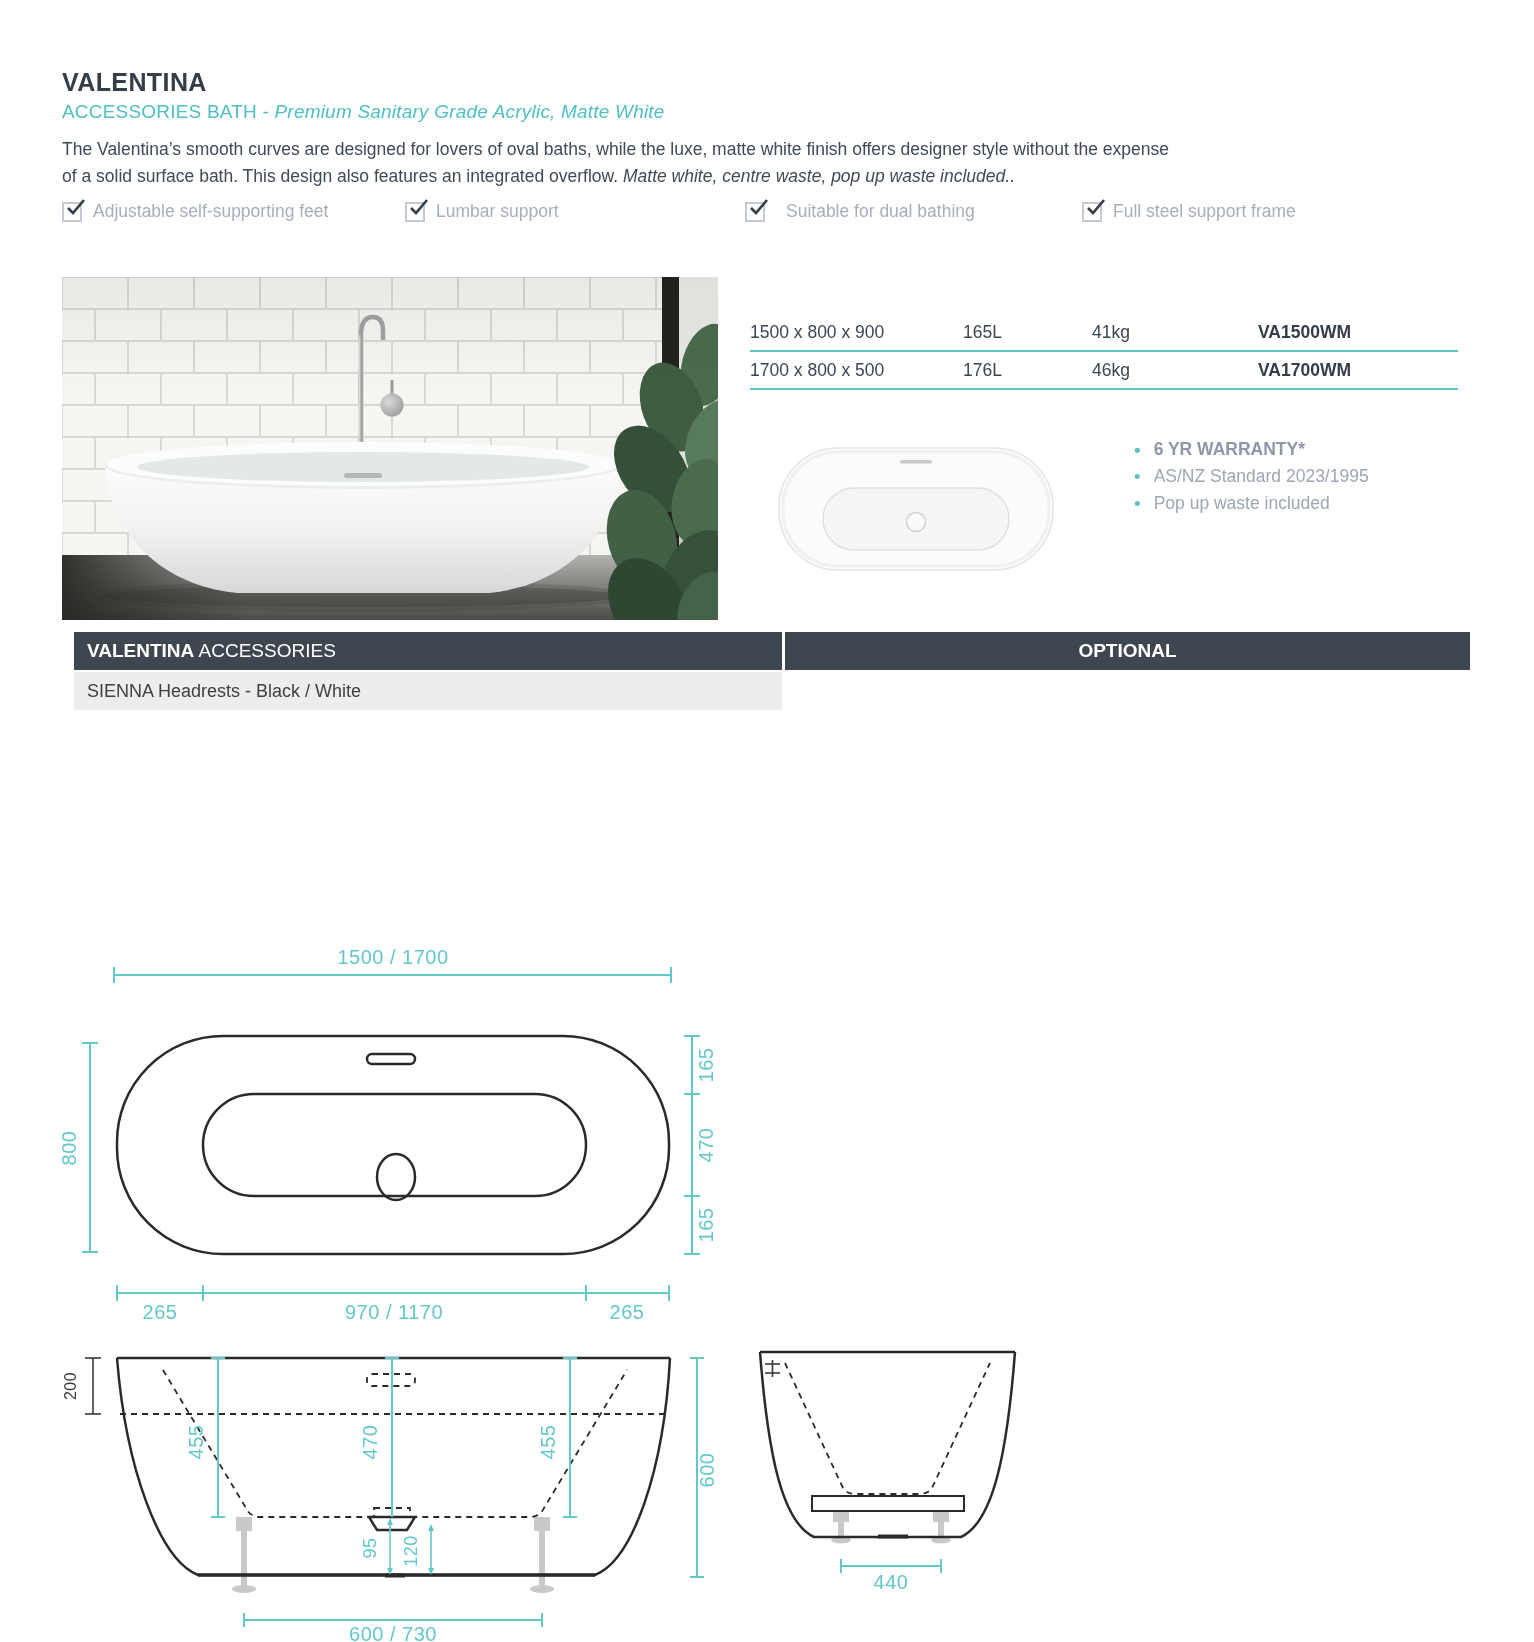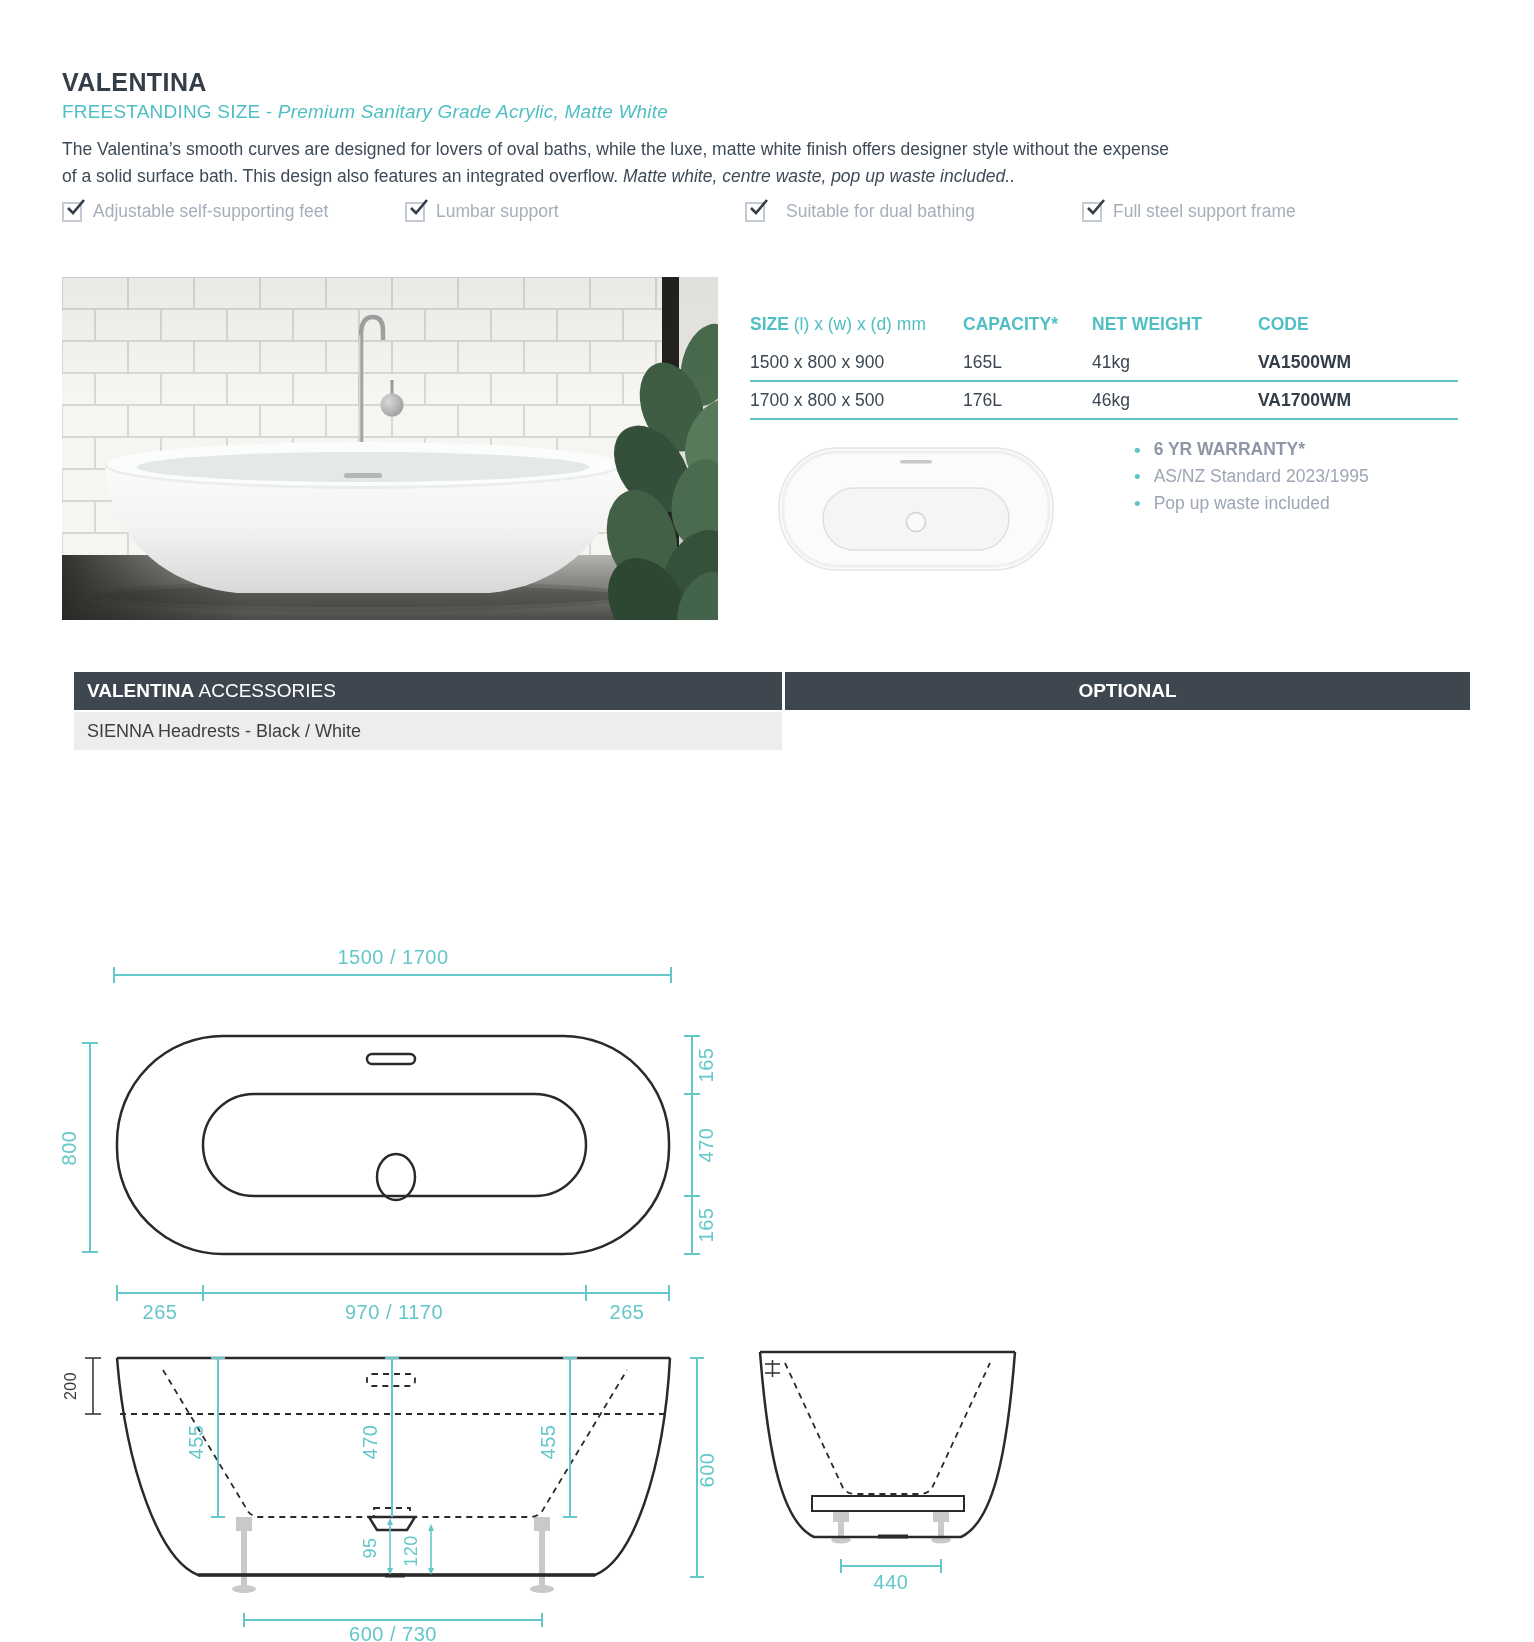--- a/index.html
+++ b/index.html
@@ -38,21 +38,21 @@
   .spec-row{padding:8px 0 7px;border-bottom:2px solid #5FC4C7;color:#3A4653;}
   .spec-row .code{font-weight:bold;color:#333E49;}
 
   
   .bullets{left:1134px;top:436px;font-size:17.5px;}
   .bullet{display:flex;align-items:center;height:27px;gap:13px;color:#9CA6B4;}
   .bullet .dot{color:#5FC4C7;font-size:19px;line-height:1;}
   .bullet.b1{font-weight:bold;color:#8D97A7;}
 
   
-  .acc{left:62px;top:672px;width:1384px;font-size:19px;padding-left:12px;}
+  .acc{left:62px;top:632px;width:1384px;font-size:19px;padding-left:12px;}
   .acc-grid{display:grid;grid-template-columns:708px 685px;column-gap:3px;}
   .acc-h{background:#3E4650;color:#fff;height:38px;line-height:38px;}
   .acc-h.l{padding-left:13px;}
   .acc-h.r{text-align:center;font-weight:bold;}
   .acc-c{background:#ECEDEE;color:#404040;height:38px;line-height:38px;font-size:18px;margin-top:2px;}
   .acc-c.l{padding-left:13px;}
   .acc-c.r{text-align:center;}
 
   
   .dim-label{font-size:20px;fill:#64C7CA;letter-spacing:.5px;}
@@ -64,21 +64,21 @@
   .oline-dash{stroke:#2A2A2A;stroke-width:1.8;fill:none;stroke-dasharray:6 5;}
   .kline{stroke:#3A3A3A;stroke-width:1.6;fill:none;}
 </style>
 </head>
 <body>
 
 <div class="page">
 
   <div class="abs title">VALENTINA</div>
   <div class="abs subtitle">
-    <span>FREESTANDING SIZE - </span><span class="it">Premium Sanitary Grade Acrylic, Matte White</span>
+    <span>ACCESSORIES BATH - </span><span class="it">Premium Sanitary Grade Acrylic, Matte White</span>
   </div>
   <div class="abs desc">
     <div>The Valentina’s smooth curves are designed for lovers of oval baths, while the luxe, matte white finish offers designer style without the expense</div>
     <div>
       <span>of a solid surface bath. This design also features an integrated overflow. </span><span class="it">Matte white, centre waste, pop up waste included..</span>
     </div>
   </div>
 
   <div class="abs feature" style="left:62px;">
     <span class="cbox">
@@ -182,26 +182,20 @@
         <ellipse cx="140" cy="232" rx="34" ry="50" fill="#416046" transform="rotate(-15 140 232)"></ellipse>
         <ellipse cx="196" cy="266" rx="32" ry="46" fill="#355139" transform="rotate(30 196 266)"></ellipse>
         <ellipse cx="146" cy="298" rx="36" ry="50" fill="#2e4733" transform="rotate(-30 146 298)"></ellipse>
         <ellipse cx="206" cy="306" rx="30" ry="42" fill="#43634a" transform="rotate(15 206 306)"></ellipse>
       </g>
     </svg>
     <div class="photo-shade"></div>
   </div>
 
   <div class="abs spec">
-    <div class="spec-grid spec-head">
-      <div><span>SIZE</span><span style="font-weight:normal;"> (l) x (w) x (d) mm</span></div>
-      <div>CAPACITY*</div>
-      <div>NET WEIGHT</div>
-      <div>CODE</div>
-    </div>
     <div class="spec-grid spec-row">
       <div>1500 x 800 x 900</div>
       <div>165L</div>
       <div>41kg</div>
       <div class="code">VA1500WM</div>
     </div>
     <div class="spec-grid spec-row">
       <div>1700 x 800 x 500</div>
       <div>176L</div>
       <div>46kg</div>

